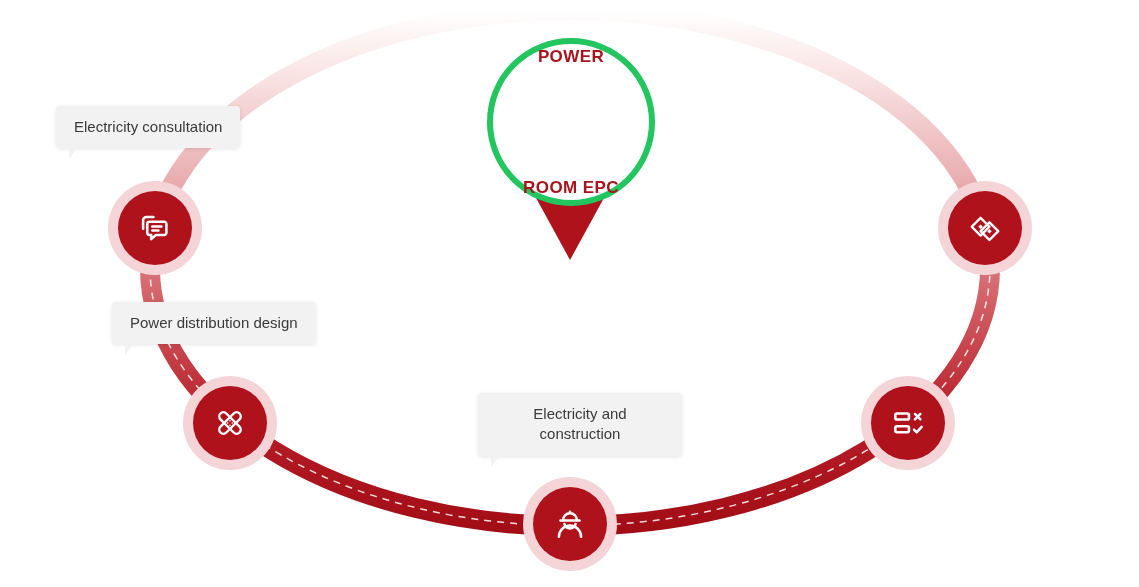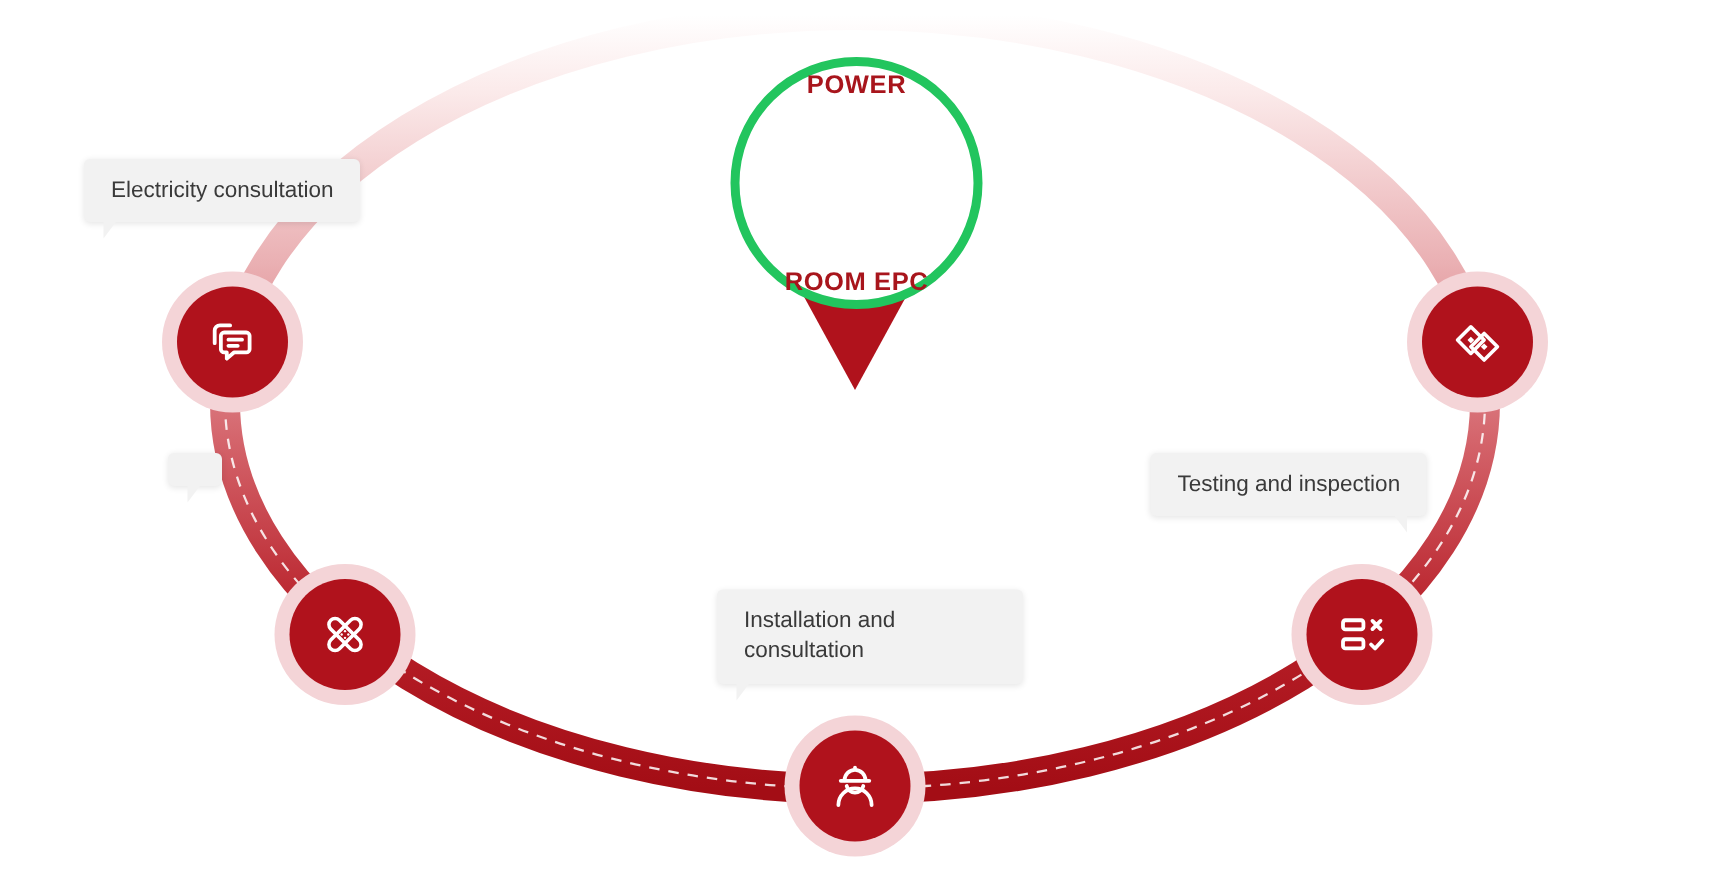--- a/index.html
+++ b/index.html
@@ -36,21 +36,21 @@
   .node-2{left:193px;top:386px;}
   .node-3{left:533px;top:487px;}
   .node-4{left:871px;top:386px;}
   .node-5{left:948px;top:191px;}
 
   
   .step-label{
     position:absolute;z-index:7;background:#f2f2f2;border-radius:4px;
     box-shadow:0 1px 4px rgba(0,0,0,.10);
     color:#3a3a3a;font-size:15px;line-height:1.35;
-    padding:11px 18px;text-align:left;
+    padding:11px 18px;text-align:center;
   }
   .step-label .tail-left{
     position:absolute;bottom:-11px;left:13px;width:0;height:0;
     border-top:12px solid #f2f2f2;border-right:9px solid transparent;
   }
   .step-label .tail-right{
     position:absolute;bottom:-11px;right:13px;width:0;height:0;
     border-top:12px solid #f2f2f2;border-left:9px solid transparent;
   }
   .label-1{left:56px;top:106px;}
@@ -132,27 +132,24 @@
       <rect x="13.8" y="13" width="2" height="2" transform="rotate(45 14.8 14)" fill="#ffffff" stroke="none"></rect>
     </svg>
   </div>
 
   <div class="step-label label-1">
     <span>Electricity consultation</span>
     <span class="tail-left"></span>
   </div>
 
   <div class="step-label label-2">
+    <span>Power distribution design</span>
     <span class="tail-left"></span>
   </div>
 
   <div class="step-label label-3">
-    <span>Installation and consultation</span>
+    <span>Electricity and construction</span>
     <span class="tail-left"></span>
   </div>
 
-  <div class="step-label label-4">
-    <span>Testing and inspection</span>
-    <span class="tail-right"></span>
-  </div>
 
 
 </div>
 
 </body></html>

